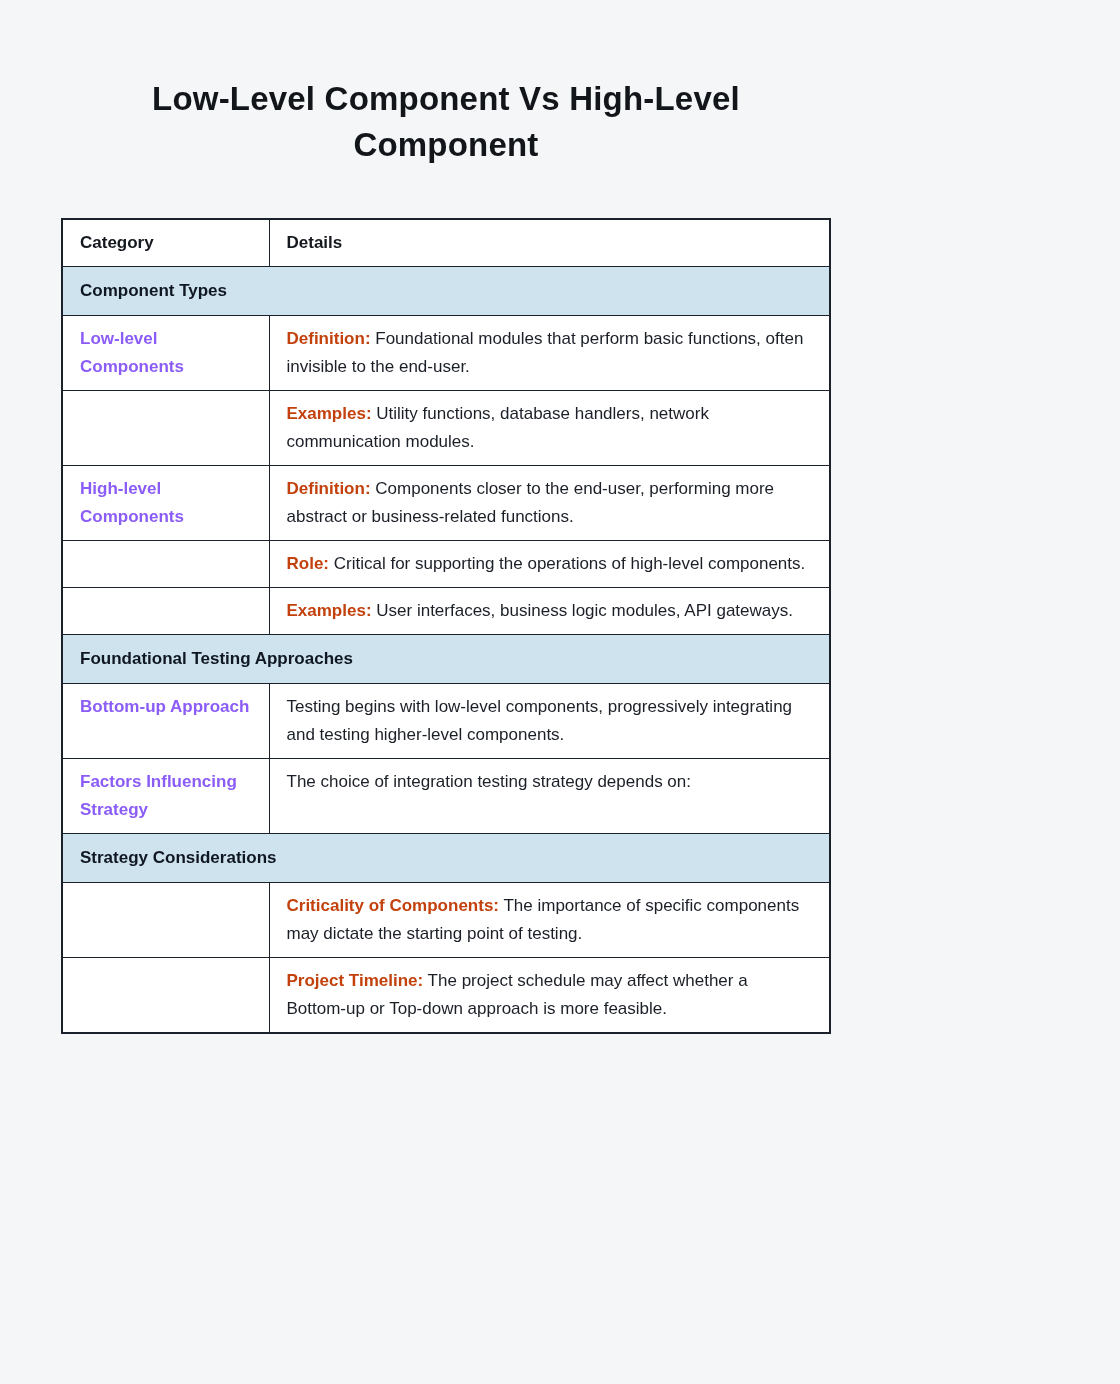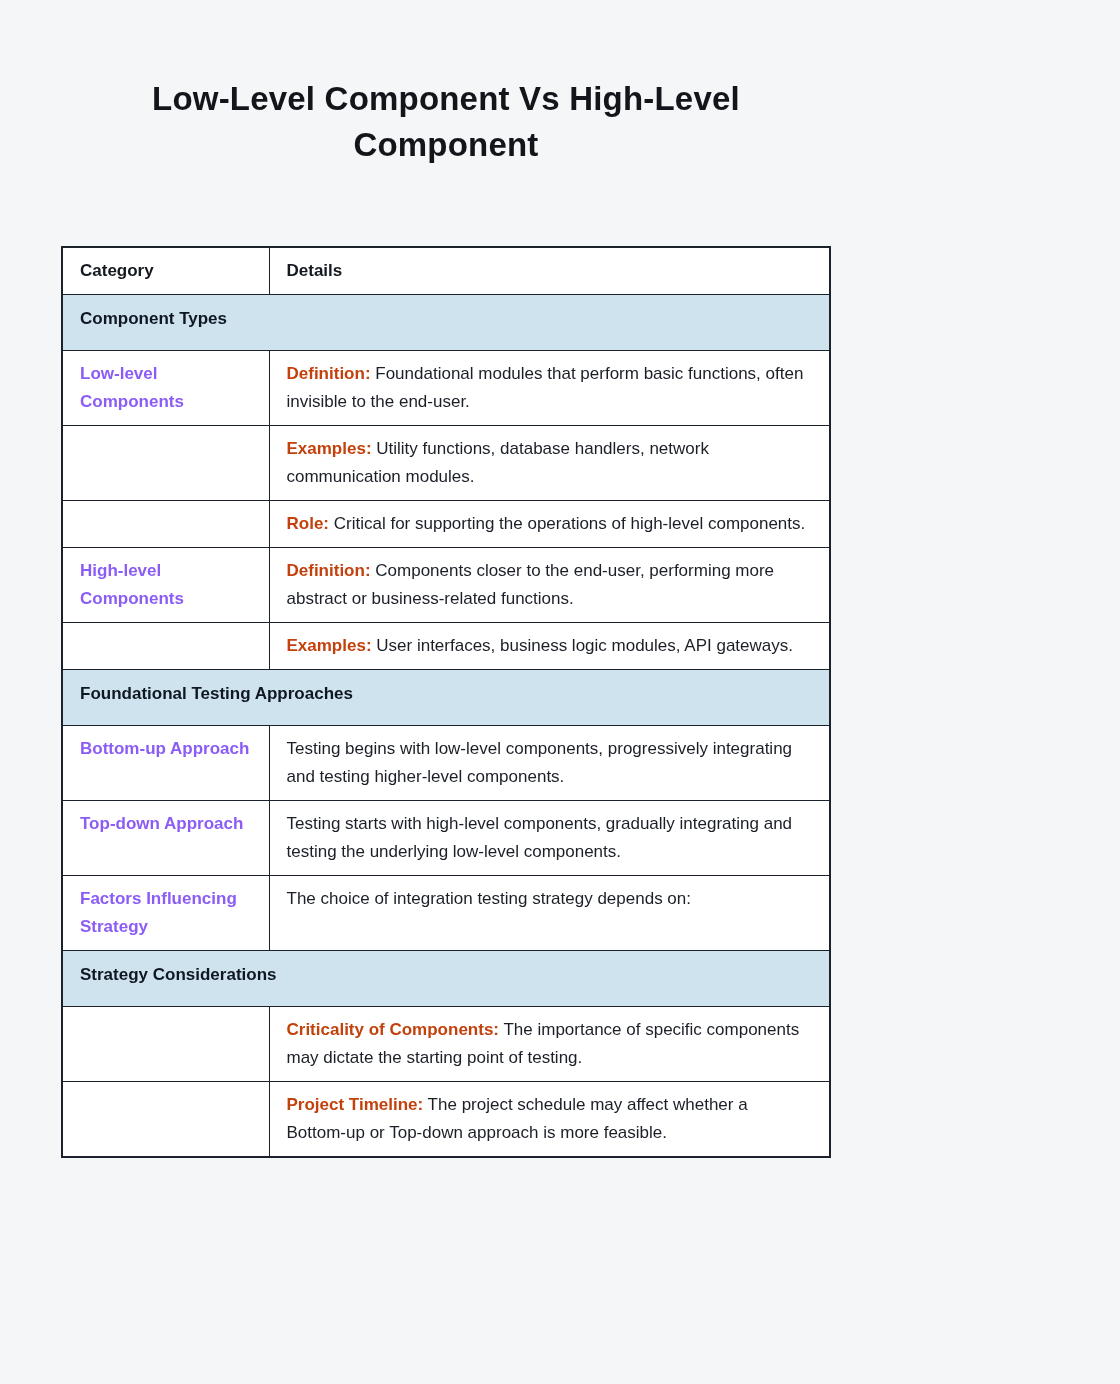--- a/index.html
+++ b/index.html
@@ -24,21 +24,21 @@
     text-align: center;
     font-size: 33px;
     line-height: 1.4;
     font-weight: 700;
     color: #12151a;
     letter-spacing: 0.2px;
   }
 
   table.comparison-table {
     width: 770px;
-    margin: 78px auto 0 auto;
+    margin: 50px auto 0 auto;
     border-collapse: collapse;
     border: 2px solid #1c222c;
     background: #ffffff;
     table-layout: fixed;
   }
 
   .comparison-table th,
   .comparison-table td {
     border: 1px solid #1c222c;
     vertical-align: top;
@@ -54,21 +54,21 @@
     font-weight: 700;
     background: #ffffff;
     color: #14181f;
   }
 
   td.section-cell {
     background: #cfe3ee;
     font-weight: 700;
     color: #0f1722;
     padding-top: 10px;
-    padding-bottom: 17px;
+    padding-bottom: 10px;
   }
 
   td.category-cell {
     font-weight: 700;
     color: #8b5cf6;
     background: #ffffff;
   }
 
   td.details-cell {
     font-weight: 400;
@@ -105,41 +105,37 @@
         </tr>
         <tr>
           <td class="category-cell">Low-level Components</td>
           <td class="details-cell"><span class="lead">Definition:</span> <span>Foundational modules that perform basic functions, often invisible to the end-user.</span></td>
         </tr>
         <tr>
           <td class="category-cell"></td>
           <td class="details-cell"><span class="lead">Examples:</span> <span>Utility functions, database handlers, network communication modules.</span></td>
         </tr>
         <tr>
+          <td class="category-cell">High-level Components</td>
+          <td class="details-cell"><span class="lead">Definition:</span> <span>Components closer to the end-user, performing more abstract or business-related functions.</span></td>
+        </tr>
+        <tr>
           <td class="category-cell"></td>
           <td class="details-cell"><span class="lead">Role:</span> <span>Critical for supporting the operations of high-level components.</span></td>
-        </tr>
-        <tr>
-          <td class="category-cell">High-level Components</td>
-          <td class="details-cell"><span class="lead">Definition:</span> <span>Components closer to the end-user, performing more abstract or business-related functions.</span></td>
         </tr>
         <tr>
           <td class="category-cell"></td>
           <td class="details-cell"><span class="lead">Examples:</span> <span>User interfaces, business logic modules, API gateways.</span></td>
         </tr>
         <tr>
           <td colspan="2" class="section-cell">Foundational Testing Approaches</td>
         </tr>
         <tr>
           <td class="category-cell">Bottom-up Approach</td>
           <td class="details-cell"><span>Testing begins with low-level components, progressively integrating and testing higher-level components.</span></td>
-        </tr>
-        <tr>
-          <td class="category-cell">Top-down Approach</td>
-          <td class="details-cell"><span>Testing starts with high-level components, gradually integrating and testing the underlying low-level components.</span></td>
         </tr>
         <tr>
           <td class="category-cell">Factors Influencing Strategy</td>
           <td class="details-cell"><span>The choice of integration testing strategy depends on:</span></td>
         </tr>
         <tr>
           <td colspan="2" class="section-cell">Strategy Considerations</td>
         </tr>
         <tr>
           <td class="category-cell"></td>

